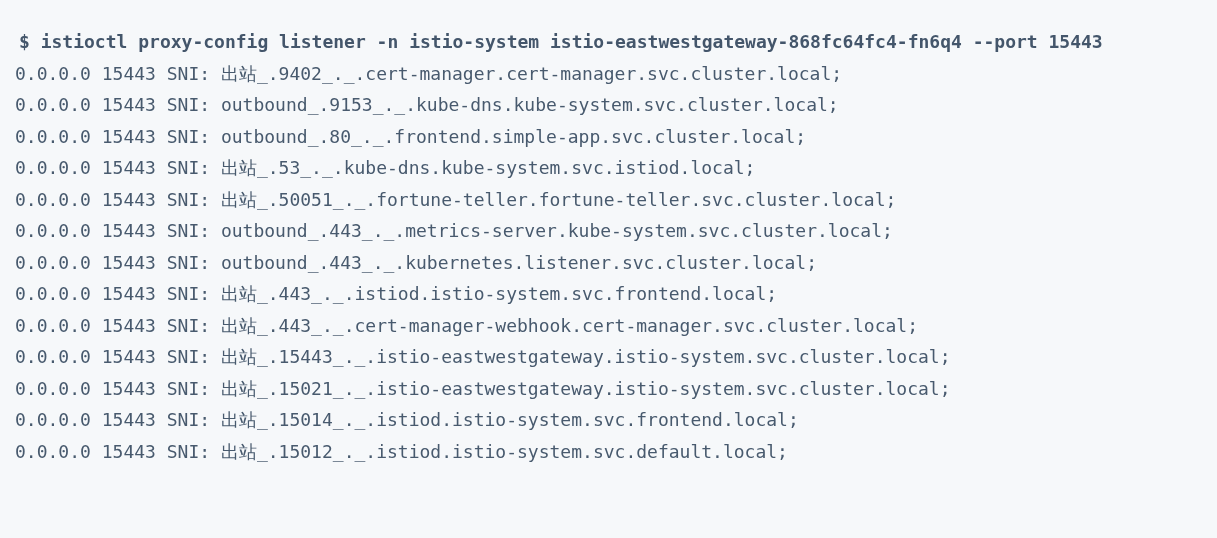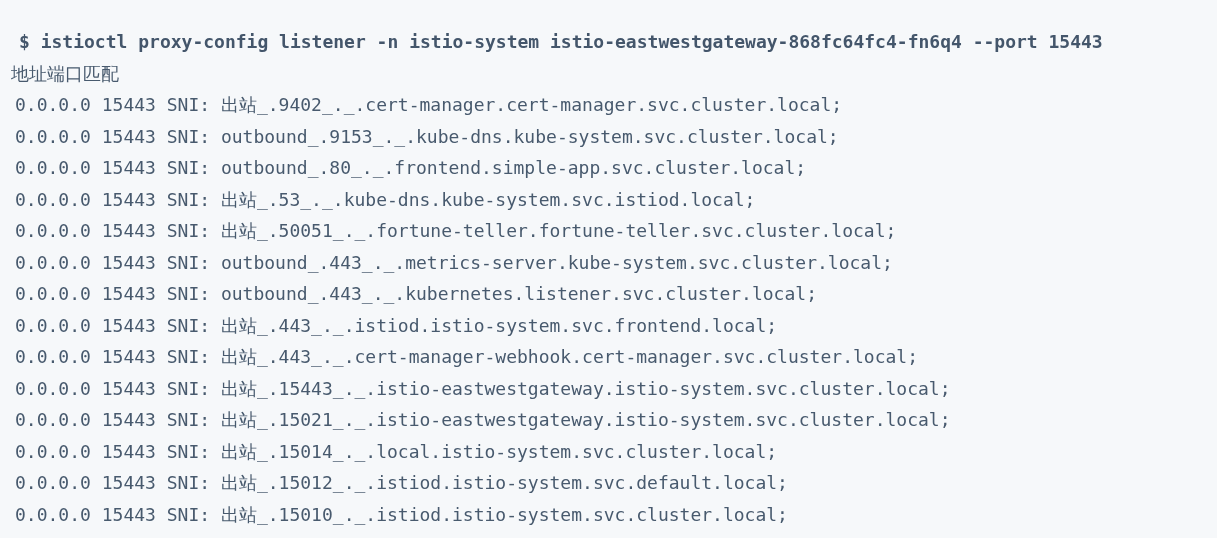--- a/index.html
+++ b/index.html
@@ -38,21 +38,20 @@
   }
   .row .addr, .row .port, .row .match, .row .dest {
     color: inherit;
   }
 </style>
 </head>
 <body>
 
 <div class="terminal">
   <pre class="cmd-line">$ istioctl proxy-config listener -n istio-system istio-eastwestgateway-868fc64fc4-fn6q4 --port 15443</pre>
-  <pre class="hdr-line">地址端口匹配</pre>
   <div id="rows">
   <pre class="row"><span class="addr">0.0.0.0</span> <span class="port">15443</span> <span class="match">SNI:</span> <span class="dest">出站_.9402_._.cert-manager.cert-manager.svc.cluster.local;</span></pre>
 
   <pre class="row"><span class="addr">0.0.0.0</span> <span class="port">15443</span> <span class="match">SNI:</span> <span class="dest">outbound_.9153_._.kube-dns.kube-system.svc.cluster.local;</span></pre>
 
   <pre class="row"><span class="addr">0.0.0.0</span> <span class="port">15443</span> <span class="match">SNI:</span> <span class="dest">outbound_.80_._.frontend.simple-app.svc.cluster.local;</span></pre>
 
   <pre class="row"><span class="addr">0.0.0.0</span> <span class="port">15443</span> <span class="match">SNI:</span> <span class="dest">出站_.53_._.kube-dns.kube-system.svc.istiod.local;</span></pre>
 
   <pre class="row"><span class="addr">0.0.0.0</span> <span class="port">15443</span> <span class="match">SNI:</span> <span class="dest">出站_.50051_._.fortune-teller.fortune-teller.svc.cluster.local;</span></pre>
@@ -62,19 +61,18 @@
   <pre class="row"><span class="addr">0.0.0.0</span> <span class="port">15443</span> <span class="match">SNI:</span> <span class="dest">outbound_.443_._.kubernetes.listener.svc.cluster.local;</span></pre>
 
   <pre class="row"><span class="addr">0.0.0.0</span> <span class="port">15443</span> <span class="match">SNI:</span> <span class="dest">出站_.443_._.istiod.istio-system.svc.frontend.local;</span></pre>
 
   <pre class="row"><span class="addr">0.0.0.0</span> <span class="port">15443</span> <span class="match">SNI:</span> <span class="dest">出站_.443_._.cert-manager-webhook.cert-manager.svc.cluster.local;</span></pre>
 
   <pre class="row"><span class="addr">0.0.0.0</span> <span class="port">15443</span> <span class="match">SNI:</span> <span class="dest">出站_.15443_._.istio-eastwestgateway.istio-system.svc.cluster.local;</span></pre>
 
   <pre class="row"><span class="addr">0.0.0.0</span> <span class="port">15443</span> <span class="match">SNI:</span> <span class="dest">出站_.15021_._.istio-eastwestgateway.istio-system.svc.cluster.local;</span></pre>
 
-  <pre class="row"><span class="addr">0.0.0.0</span> <span class="port">15443</span> <span class="match">SNI:</span> <span class="dest">出站_.15014_._.local.istio-system.svc.cluster.local;</span></pre>
+  <pre class="row"><span class="addr">0.0.0.0</span> <span class="port">15443</span> <span class="match">SNI:</span> <span class="dest">出站_.15014_._.istiod.istio-system.svc.frontend.local;</span></pre>
 
   <pre class="row"><span class="addr">0.0.0.0</span> <span class="port">15443</span> <span class="match">SNI:</span> <span class="dest">出站_.15012_._.istiod.istio-system.svc.default.local;</span></pre>
 
-  <pre class="row"><span class="addr">0.0.0.0</span> <span class="port">15443</span> <span class="match">SNI:</span> <span class="dest">出站_.15010_._.istiod.istio-system.svc.cluster.local;</span></pre>
 </div>
 </div>
 
 </body></html>

